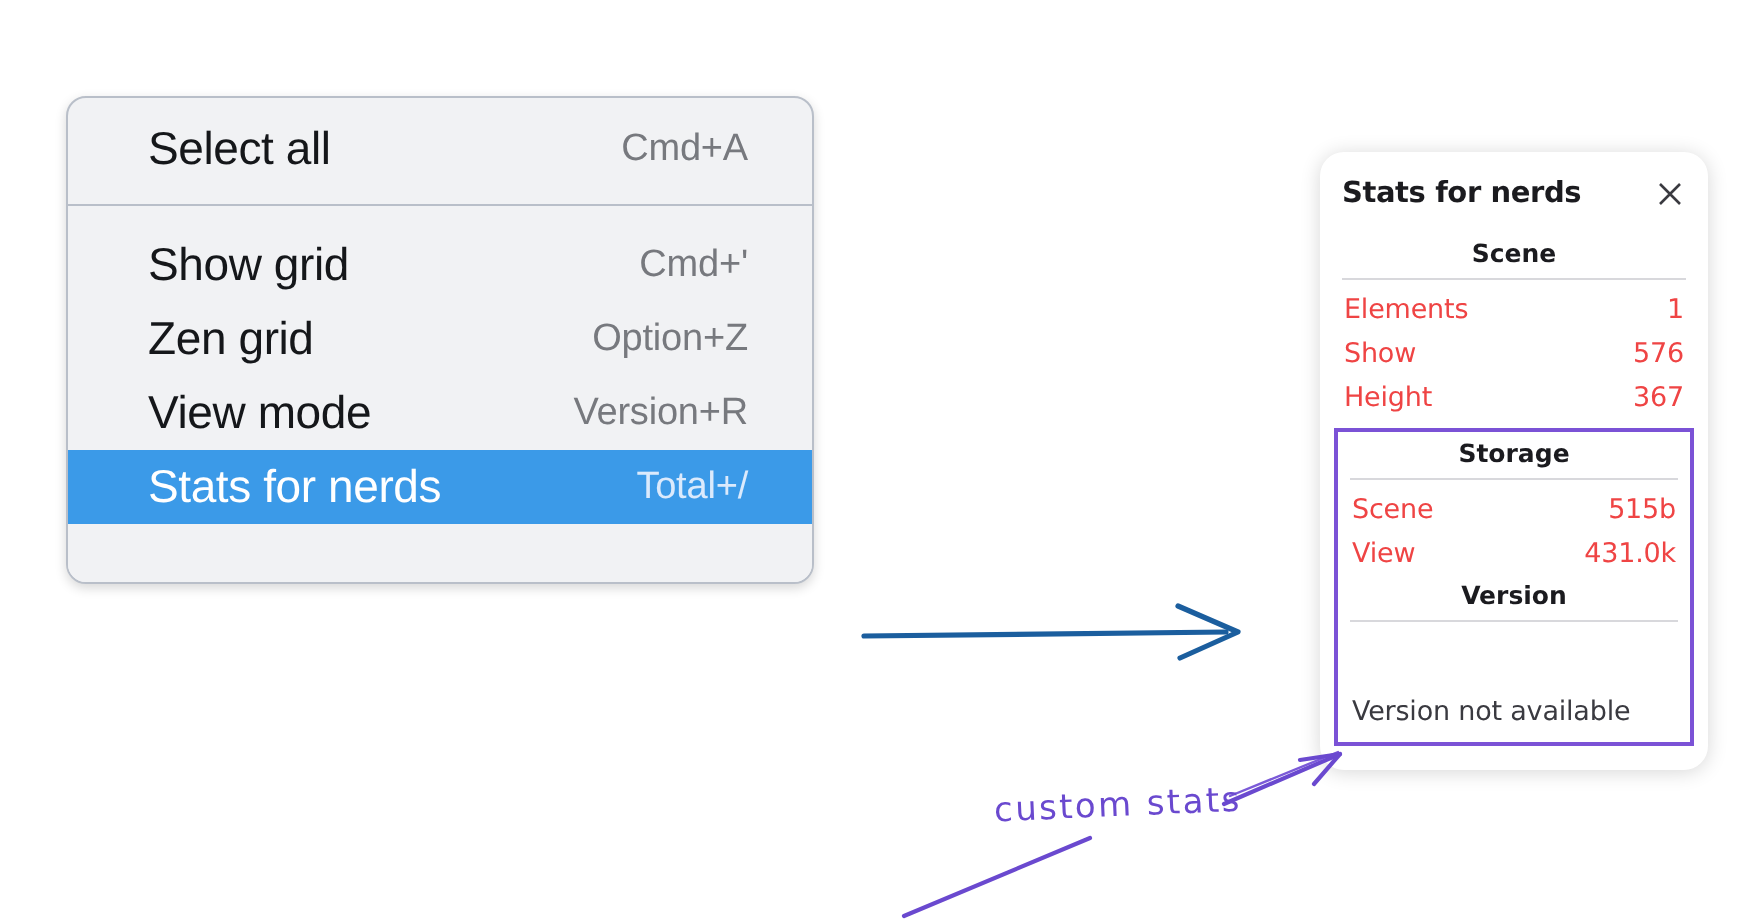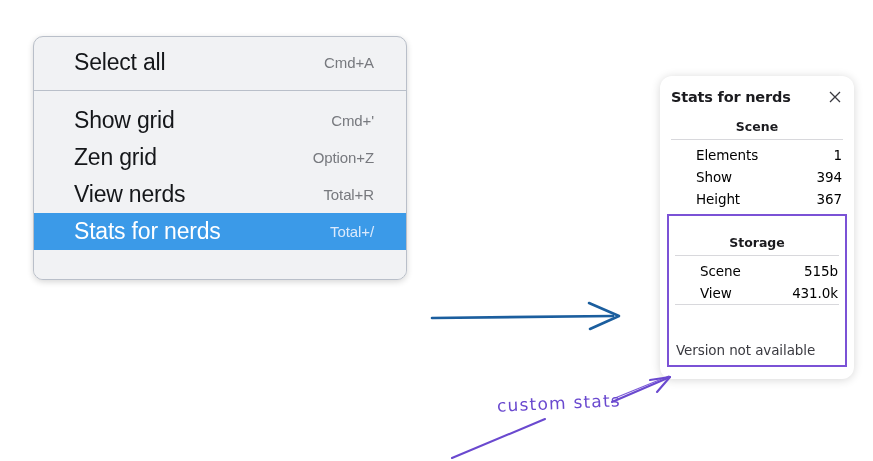--- a/index.html
+++ b/index.html
@@ -13,21 +13,21 @@
     position: relative;
     overflow: hidden;
     font-family: "Liberation Sans", sans-serif;
     -webkit-font-smoothing: antialiased;
   }
 
   
   .context-menu {
     position: absolute;
     left: 33px;
-    top: 36px;
+    top: 48px;
     width: 372px;
     background: #f1f2f4;
     border: 1px solid #b9bfc9;
     border-radius: 10px;
     box-shadow: 0 2px 6px rgba(0,0,0,0.16);
     overflow: hidden;
   }
   .menu-group {
     padding: 7px 0 8px 0;
   }
@@ -48,21 +48,21 @@
     box-sizing: border-box;
     cursor: default;
   }
   .menu-item-label {
     font-size: 23px;
     color: #15171a;
     letter-spacing: -0.2px;
     white-space: nowrap;
   }
   .menu-item-shortcut {
-    font-size: 15px;
+    font-size: 19px;
     color: #77797e;
     white-space: nowrap;
     letter-spacing: -0.1px;
   }
   .menu-item.selected {
     background: #3b9ae8;
   }
   .menu-item.selected .menu-item-label { color: #ffffff; }
   .menu-item.selected .menu-item-shortcut { color: #dbeafc; }
   .menu-footer {
@@ -118,38 +118,37 @@
     height: 1px;
     background: #d8d8dc;
     margin: 0 2px 4px 2px;
   }
   .stat-row {
     display: flex;
     align-items: baseline;
     justify-content: space-between;
     padding: 3px 3px;
     font-size: 13.5px;
-    color: #000000;
-    margin-left: 24px;
+    color: #ef4444;
   }
   .stat-key { letter-spacing: -0.1px; }
   .stat-val { letter-spacing: -0.1px; }
   .stat-note {
     font-size: 13.5px;
     color: #3a3a40;
     padding: 4px 3px 2px 3px;
     letter-spacing: -0.1px;
     margin-top: 33px;
   }
 
   
   .custom-box {
     border: 2px solid #7b52d6;
     margin: 4px -2px 0 -2px;
-    padding: 17px 4px 5px 4px;
+    padding: 1px 4px 5px 4px;
   }
 
   
   .annot-layer {
     position: absolute;
     left: 0; top: 0;
     width: 873px;
     height: 461px;
     pointer-events: none;
   }
@@ -180,22 +179,22 @@
   <div class="menu-group group-bottom">
     <div class="menu-item">
       <span class="menu-item-label">Show grid</span>
       <span class="menu-item-shortcut">Cmd+'</span>
     </div>
     <div class="menu-item">
       <span class="menu-item-label">Zen grid</span>
       <span class="menu-item-shortcut">Option+Z</span>
     </div>
     <div class="menu-item">
-      <span class="menu-item-label">View nerds</span>
-      <span class="menu-item-shortcut">Total+R</span>
+      <span class="menu-item-label">View mode</span>
+      <span class="menu-item-shortcut">Version+R</span>
     </div>
     <div class="menu-item selected">
       <span class="menu-item-label">Stats for nerds</span>
       <span class="menu-item-shortcut">Total+/</span>
     </div>
   </div>
 
   <div class="menu-footer"></div>
 </div>
 
@@ -213,21 +212,21 @@
   <div class="stats-section">
     <div class="section-head">Scene</div>
     <div class="section-rule"></div>
 
     <div class="stat-row">
       <span class="stat-key">Elements</span>
       <span class="stat-val">1</span>
     </div>
     <div class="stat-row">
       <span class="stat-key">Show</span>
-      <span class="stat-val">394</span>
+      <span class="stat-val">576</span>
     </div>
     <div class="stat-row">
       <span class="stat-key">Height</span>
       <span class="stat-val">367</span>
     </div>
   </div>
 
   <div class="custom-box">
 
     <div class="stats-section">
@@ -238,20 +237,21 @@
         <span class="stat-key">Scene</span>
         <span class="stat-val">515b</span>
       </div>
       <div class="stat-row">
         <span class="stat-key">View</span>
         <span class="stat-val">431.0k</span>
       </div>
     </div>
 
     <div class="stats-section">
+      <div class="section-head">Version</div>
       <div class="section-rule"></div>
       <div class="stat-note">Version not available</div>
     </div>
 
   </div>
 </div>
 
 <div class="annot-layer">
   <svg width="873" height="461" viewBox="0 0 873 461">
 

